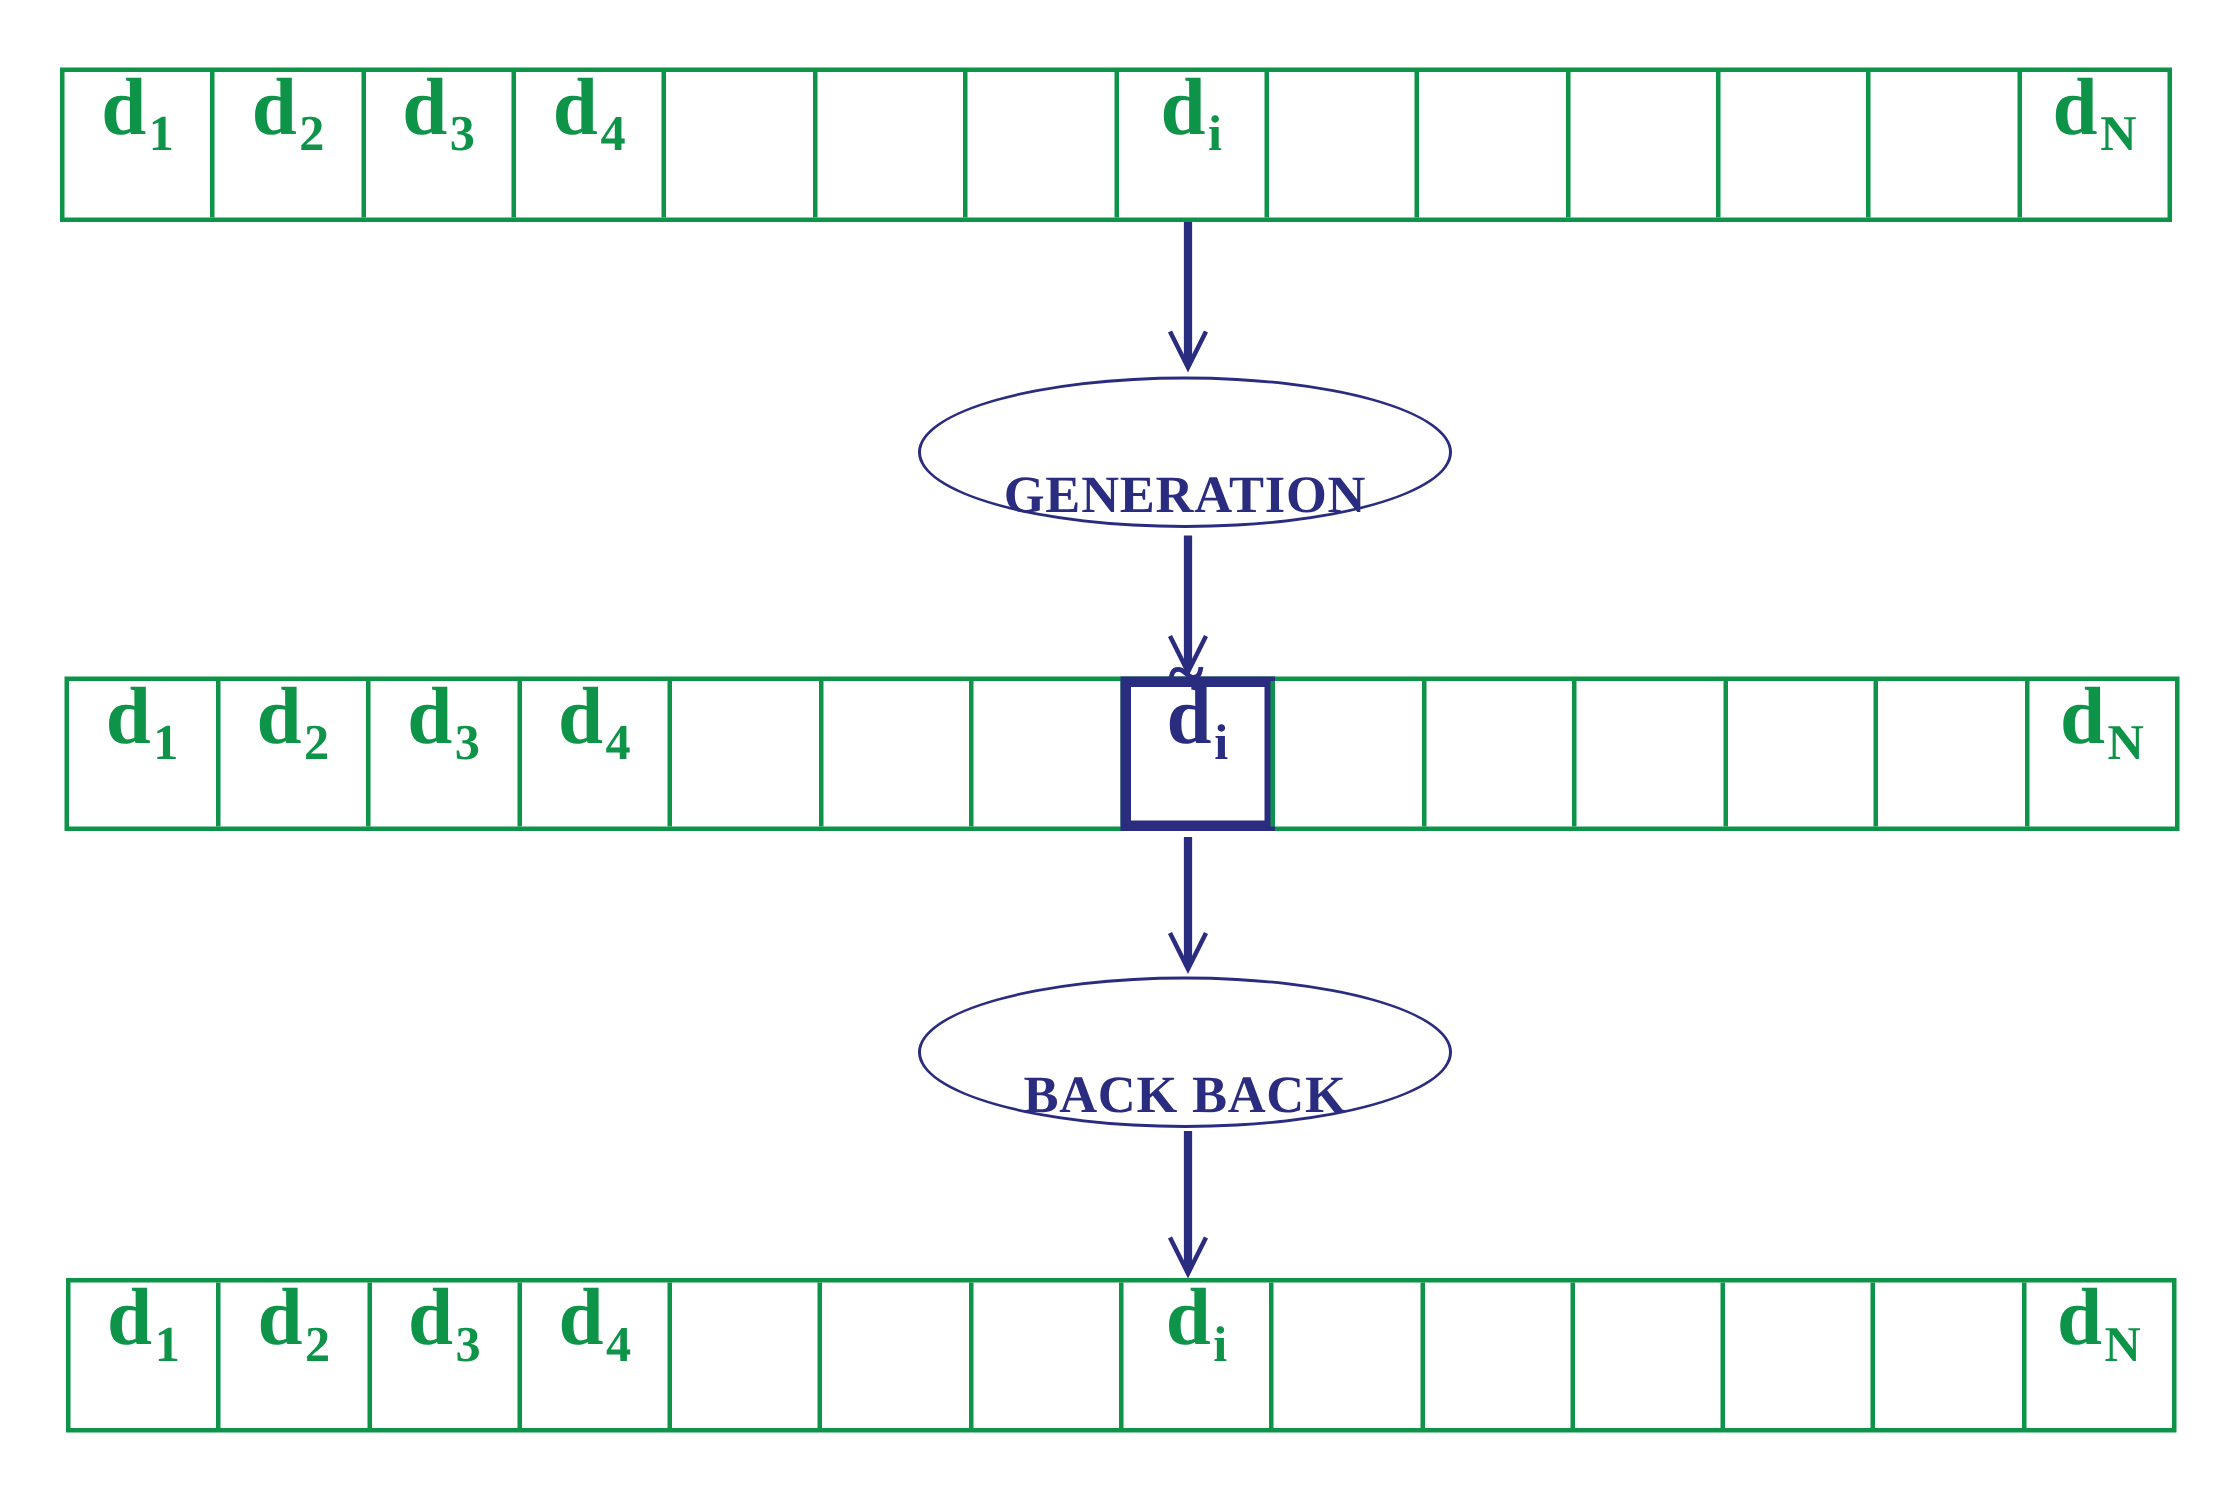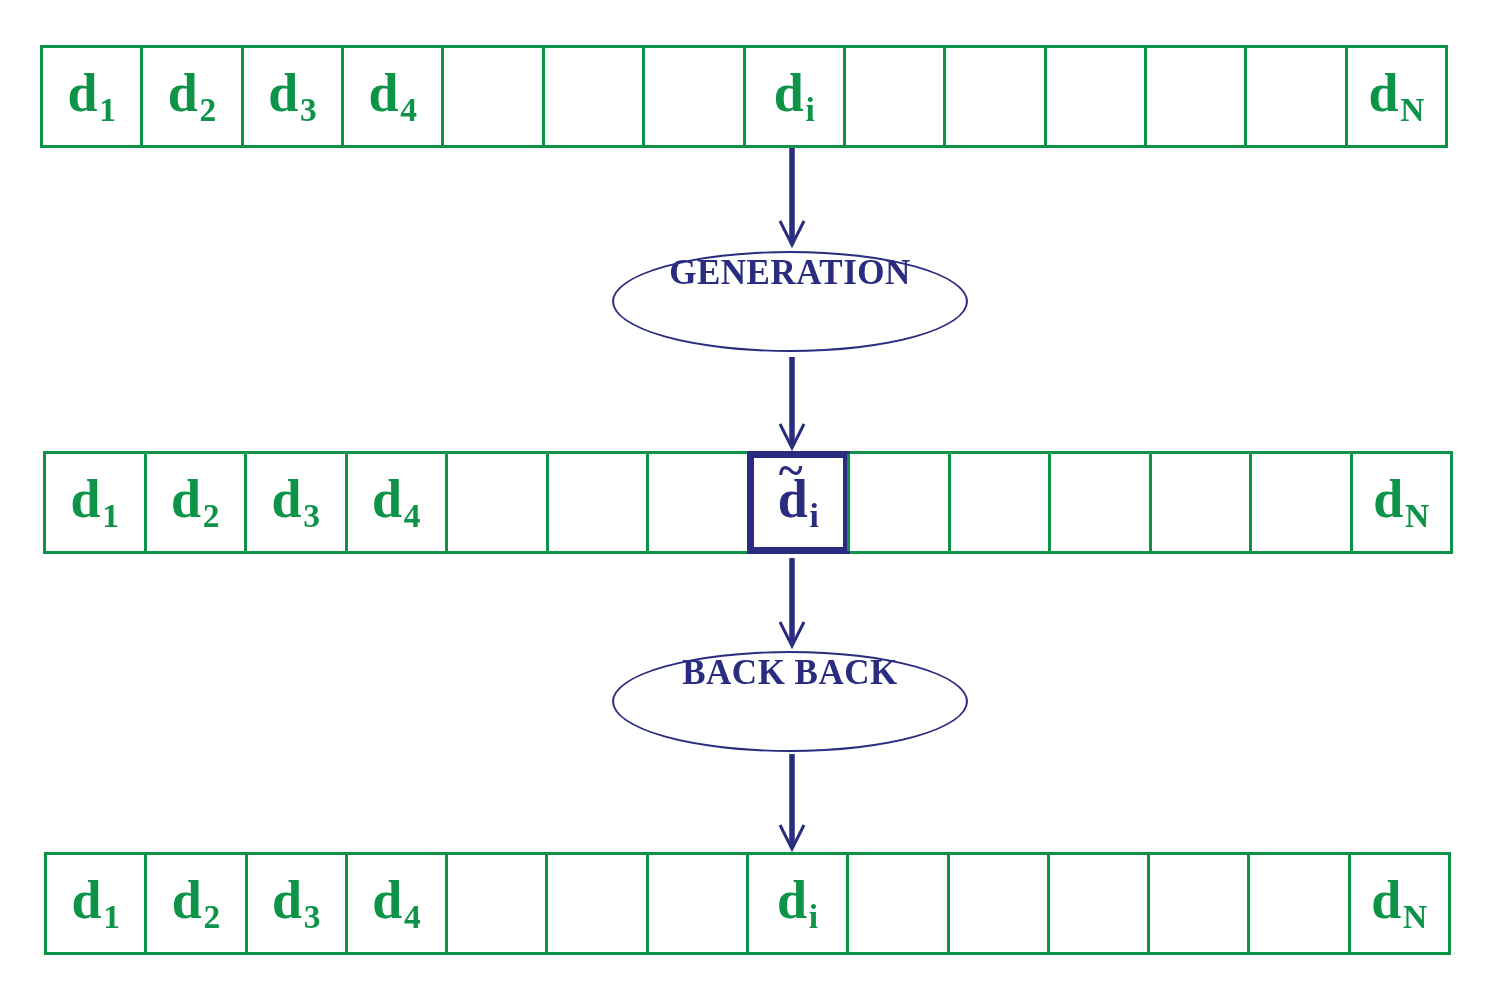--- a/index.html
+++ b/index.html
@@ -25,21 +25,20 @@
     display: flex;
     border: 3px solid var(--green);
     background: #ffffff;
   }
   .row-top    { left: 40px;  top: 45px;  width: 1408px; height: 103px; }
   .row-middle { left: 43px;  top: 451px; width: 1410px; height: 103px; }
   .row-bottom { left: 44px;  top: 852px; width: 1407px; height: 103px; }
   .cell {
     flex: 1 1 0;
     display: flex;
-    align-items: center;
     justify-content: center;
     position: relative;
   }
   .cell + .cell { border-left: 3px solid var(--green); }
   .lbl {
     font-weight: bold;
     font-size: 54px;
     line-height: 1;
     color: var(--green);
     position: relative;
@@ -69,21 +68,21 @@
   }
   
   .ellipse {
     position: absolute;
     width: 356px;
     height: 101px;
     border: 2.5px solid var(--navy);
     border-radius: 50%;
     background: #ffffff;
     display: flex;
-    align-items: flex-start;
+    align-items: flex-end;
     justify-content: center;
   }
   .ellipse-generation { left: 612px; top: 251px; }
   .ellipse-comeback   { left: 612px; top: 651px; }
   .ellipse span {
     font-weight: bold;
     font-size: 35px;
     letter-spacing: 0.5px;
     color: var(--navy);
     white-space: nowrap;

